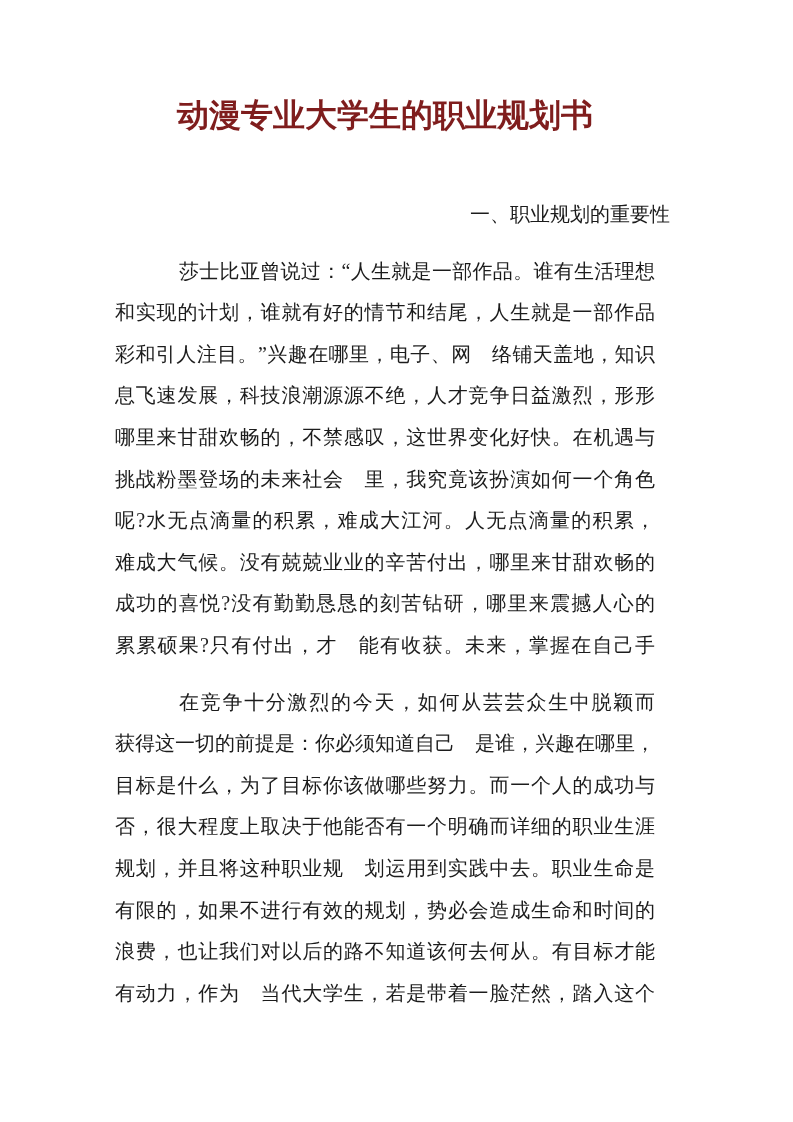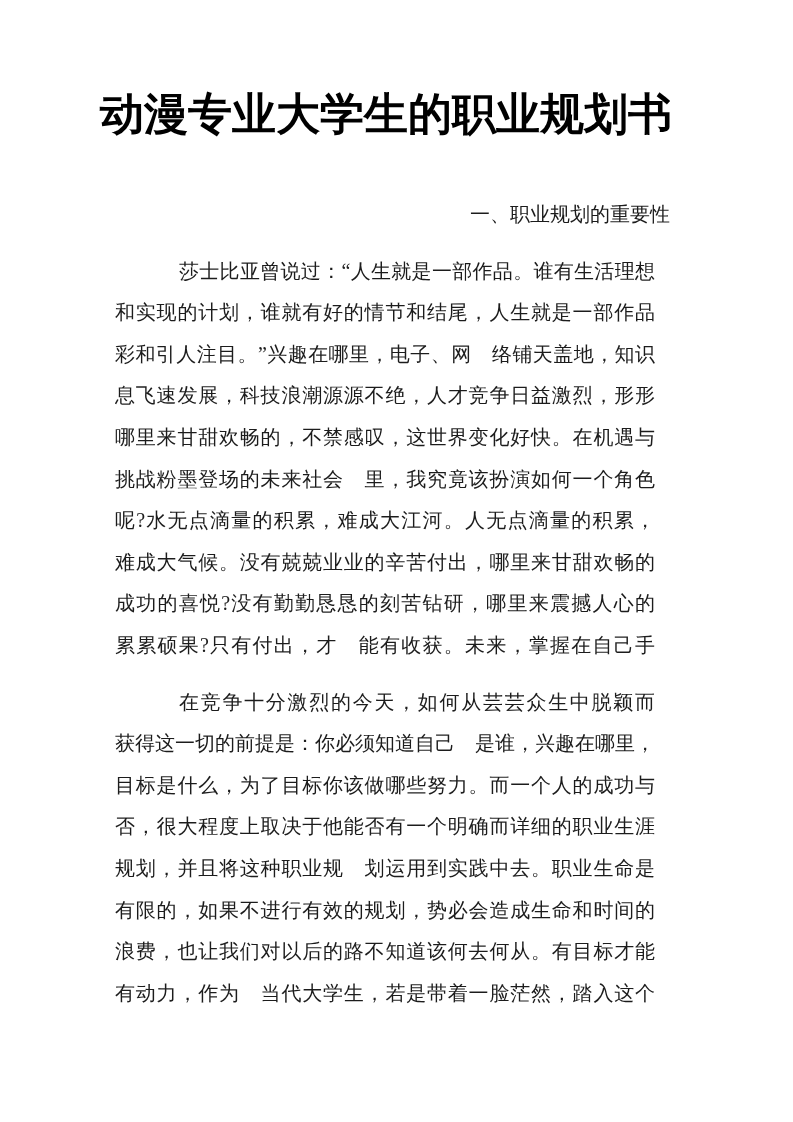--- a/index.html
+++ b/index.html
@@ -17,25 +17,25 @@
     color: #1c1c1c;
   }
   .content {
     position: absolute;
     left: 100px;
     top: 0;
     width: 570px;
   }
   .doc-title {
     margin: 88px 0 0 0;
-    font-size: 44px;
+    font-size: 32px;
     line-height: 54px;
     font-weight: 700;
     text-align: center;
-    color: #000000;
+    color: #7f1d1d;
     white-space: nowrap;
   }
   .section-heading {
     margin-top: 52px;
     font-size: 20px;
     line-height: 41.6px;
     height: 41.6px;
     padding-left: 64px;
     text-align: right;
     color: #1c1c1c;

